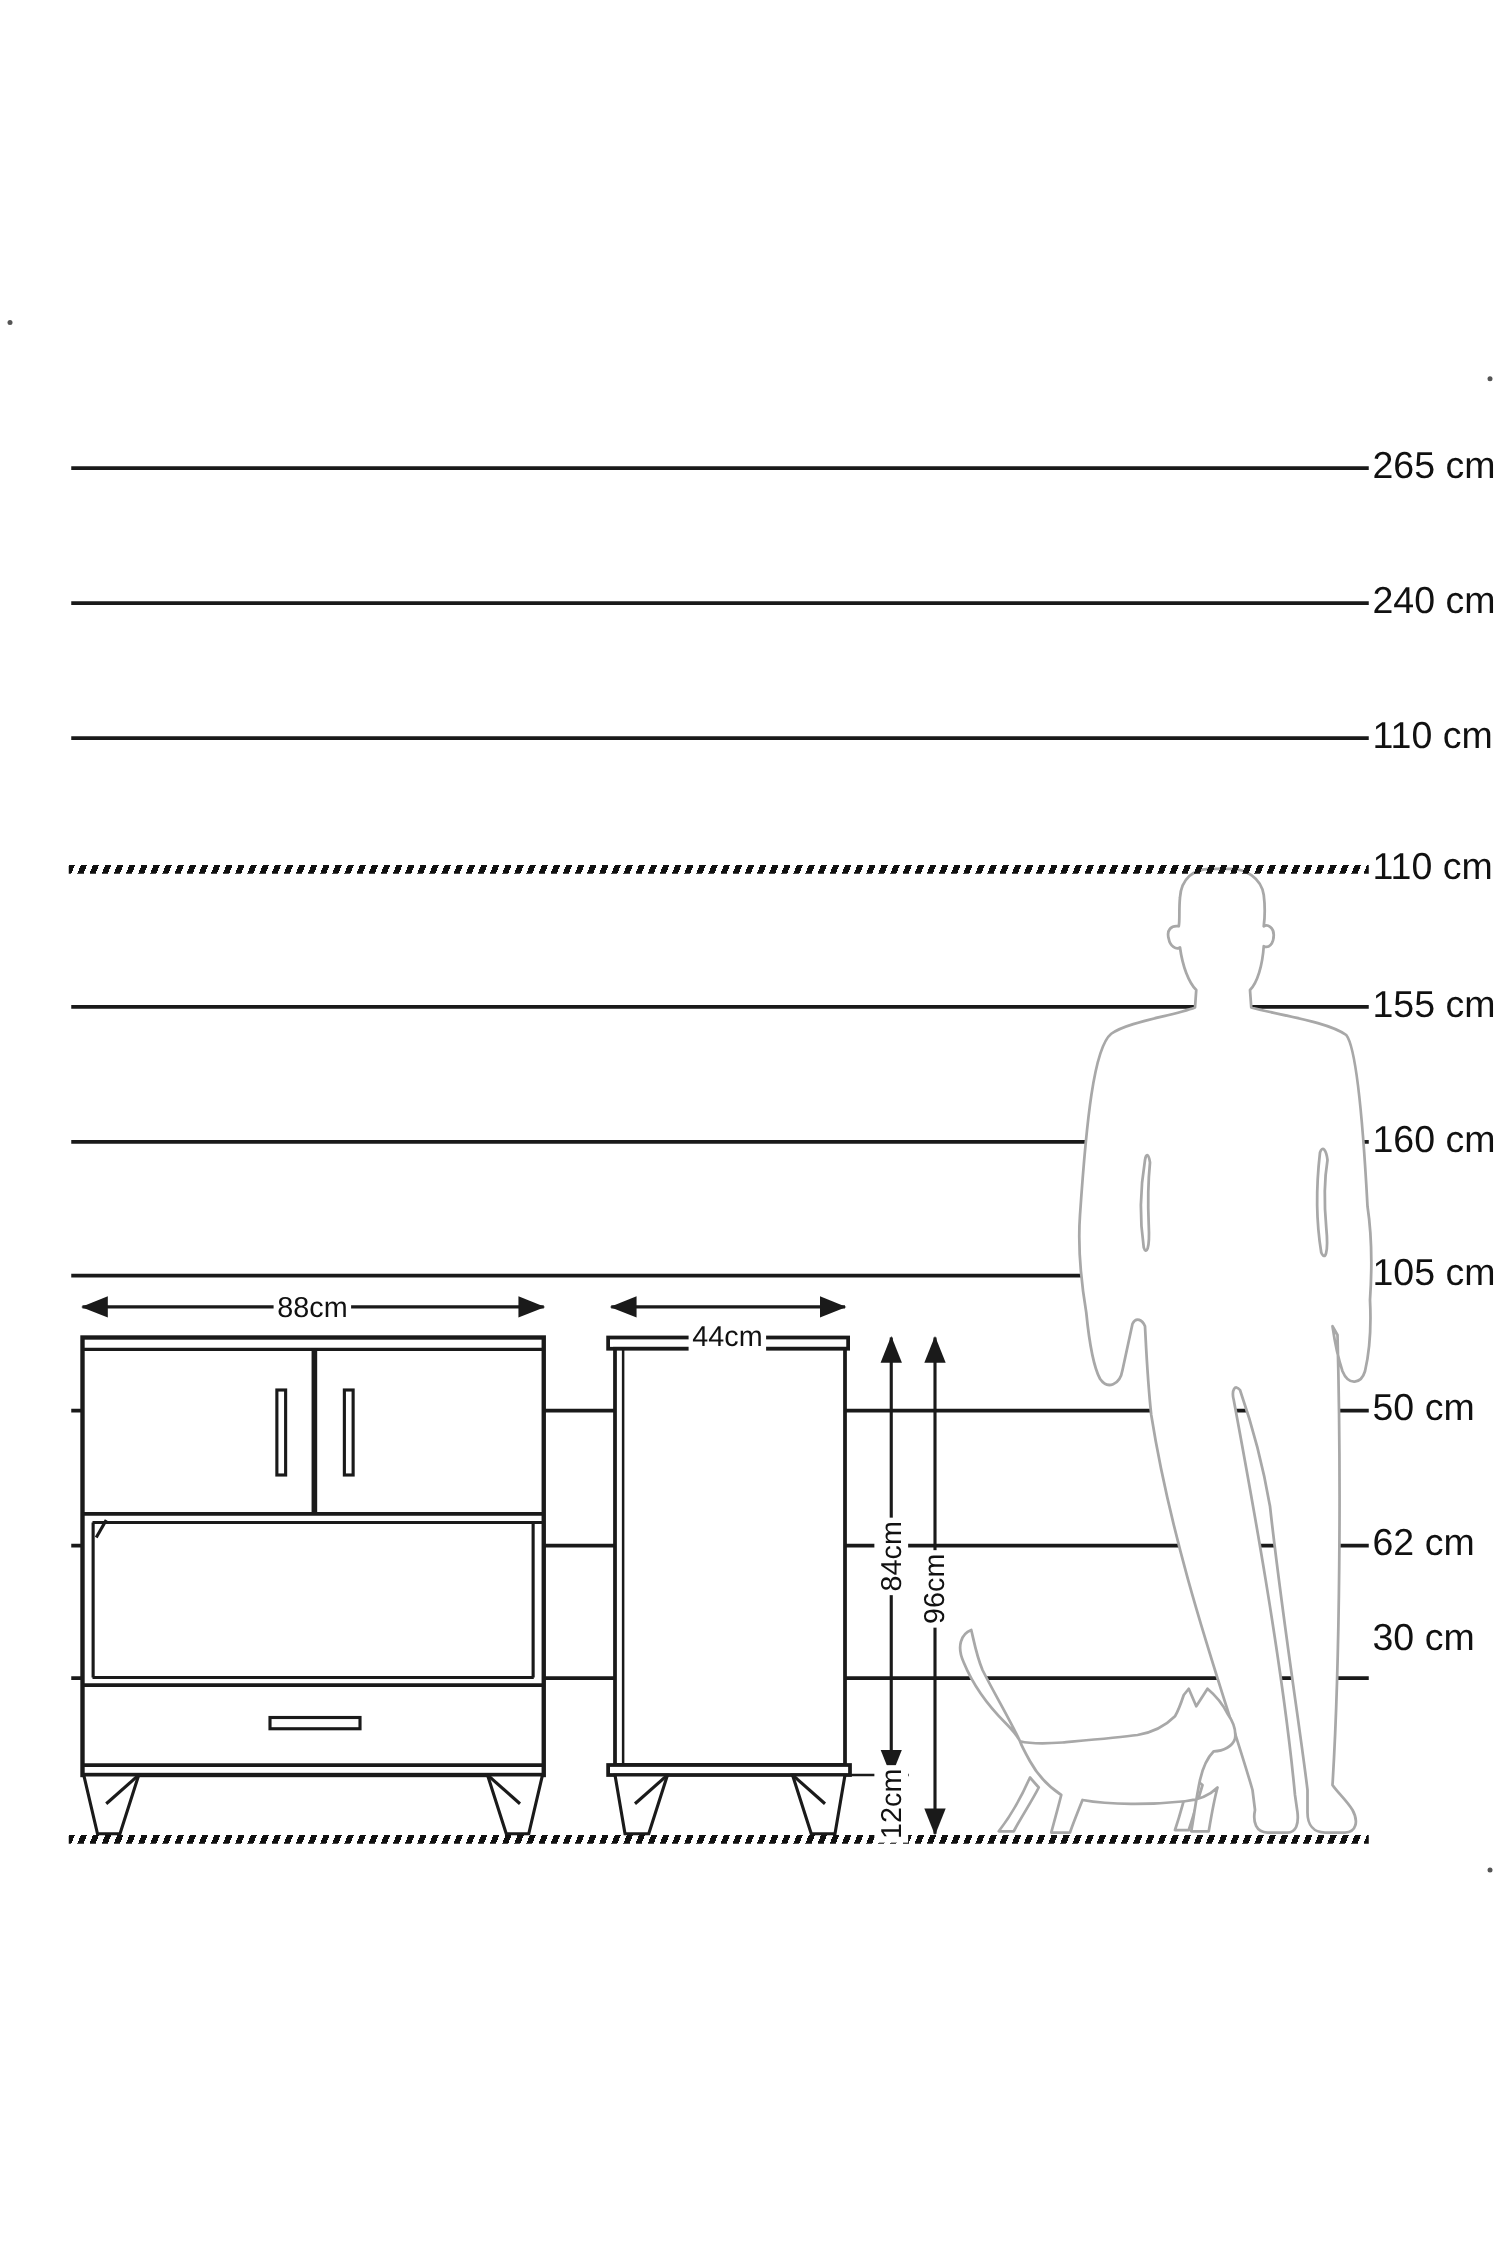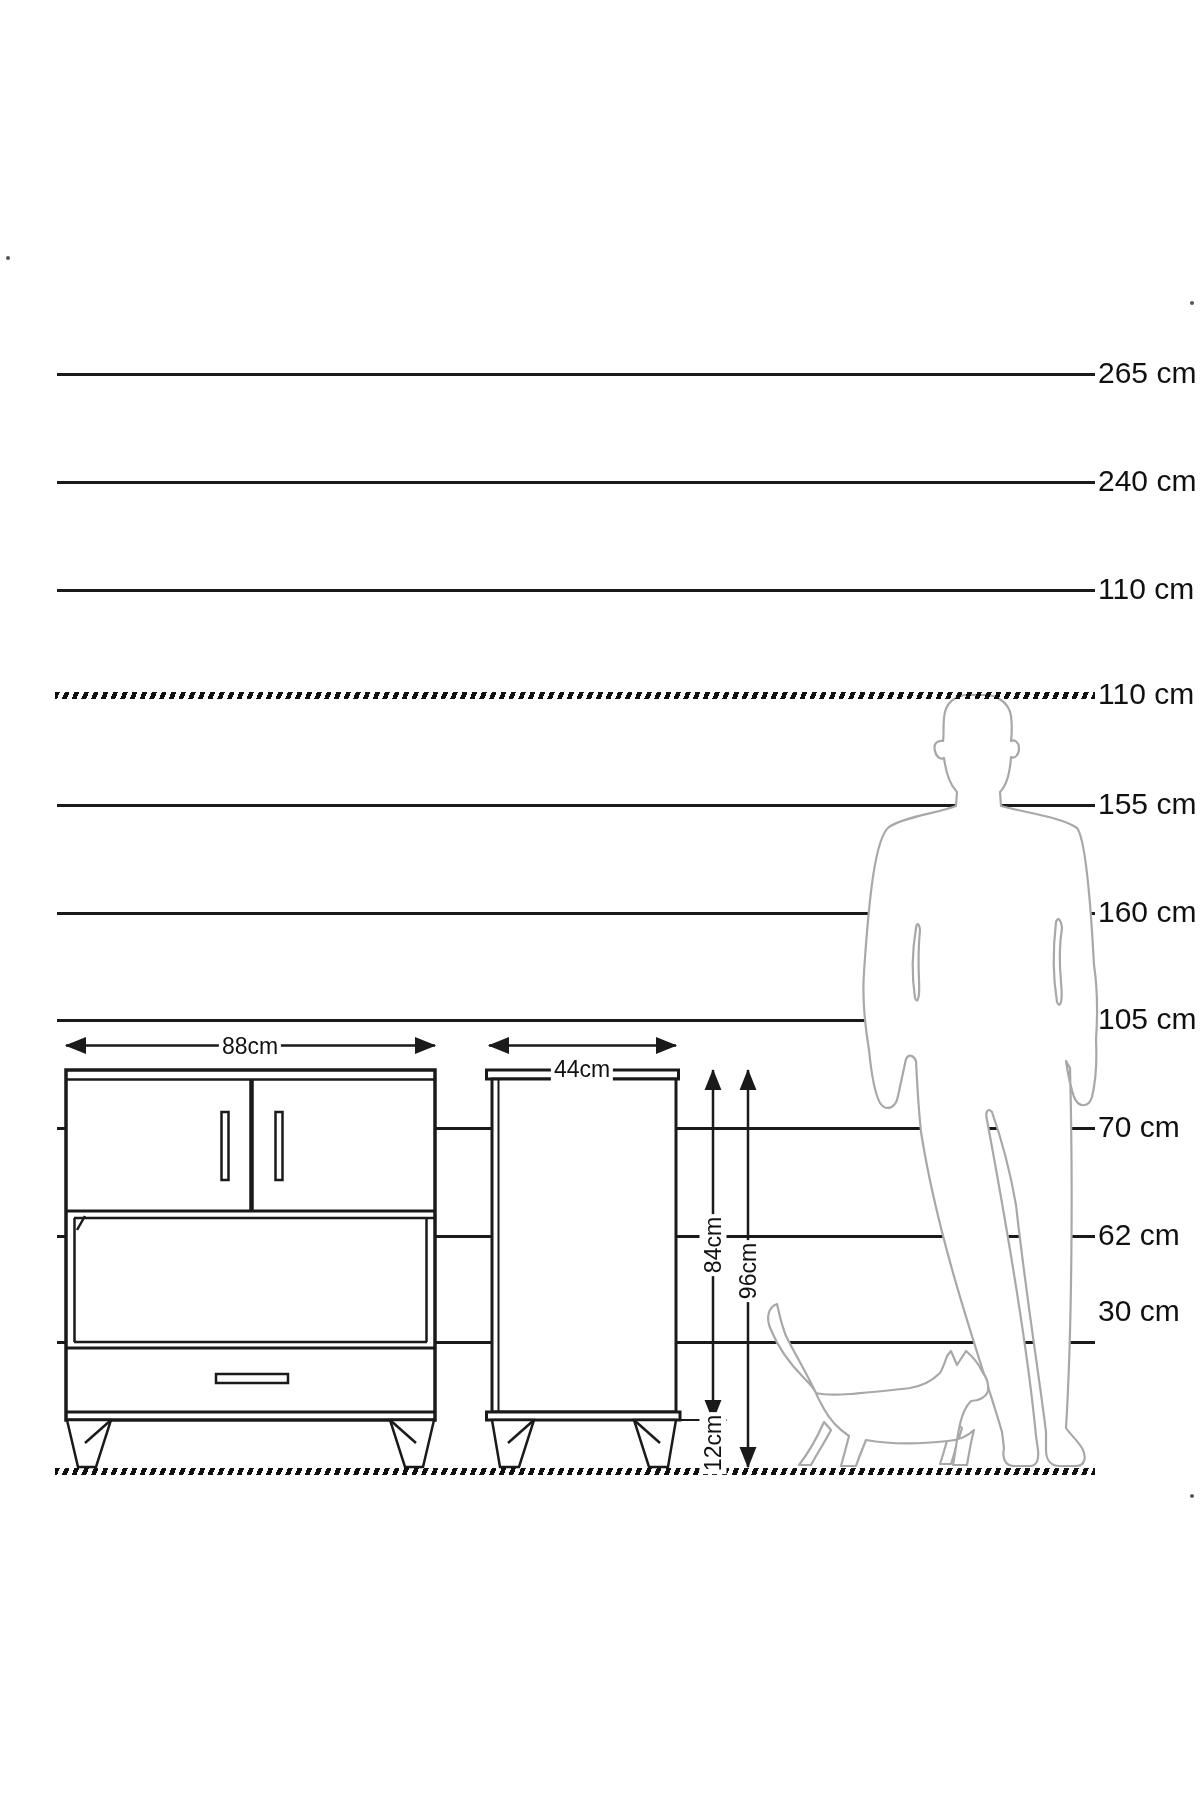--- a/index.html
+++ b/index.html
@@ -146,21 +146,21 @@
   <div class="hatch" style="top:692px;z-index:4"></div>
   <div class="hatch" style="top:1468px;z-index:4"></div>
 
   <div class="scale-label" style="top:374px">265 cm</div>
   <div class="scale-label" style="top:482px">240 cm</div>
   <div class="scale-label" style="top:590px">110 cm</div>
   <div class="scale-label" style="top:695px">110 cm</div>
   <div class="scale-label" style="top:805px">155 cm</div>
   <div class="scale-label" style="top:913px">160 cm</div>
   <div class="scale-label" style="top:1020px">105 cm</div>
-  <div class="scale-label" style="top:1128px">70 cm</div>
+  <div class="scale-label" style="top:1128px">50 cm</div>
   <div class="scale-label" style="top:1236px">62 cm</div>
   <div class="scale-label" style="top:1312px">30 cm</div>
 
   <div class="dim-label" style="left:250px;top:1046px">88cm</div>
   <div class="dim-label" style="left:582px;top:1069px">44cm</div>
   <div class="dim-label vert" style="left:713px;top:1245px">84cm</div>
   <div class="dim-label vert" style="left:748px;top:1271px">96cm</div>
   <div class="dim-label vert" style="left:713px;top:1443px">12cm</div>
 
   <div class="dot" style="left:6px;top:256px"></div>

